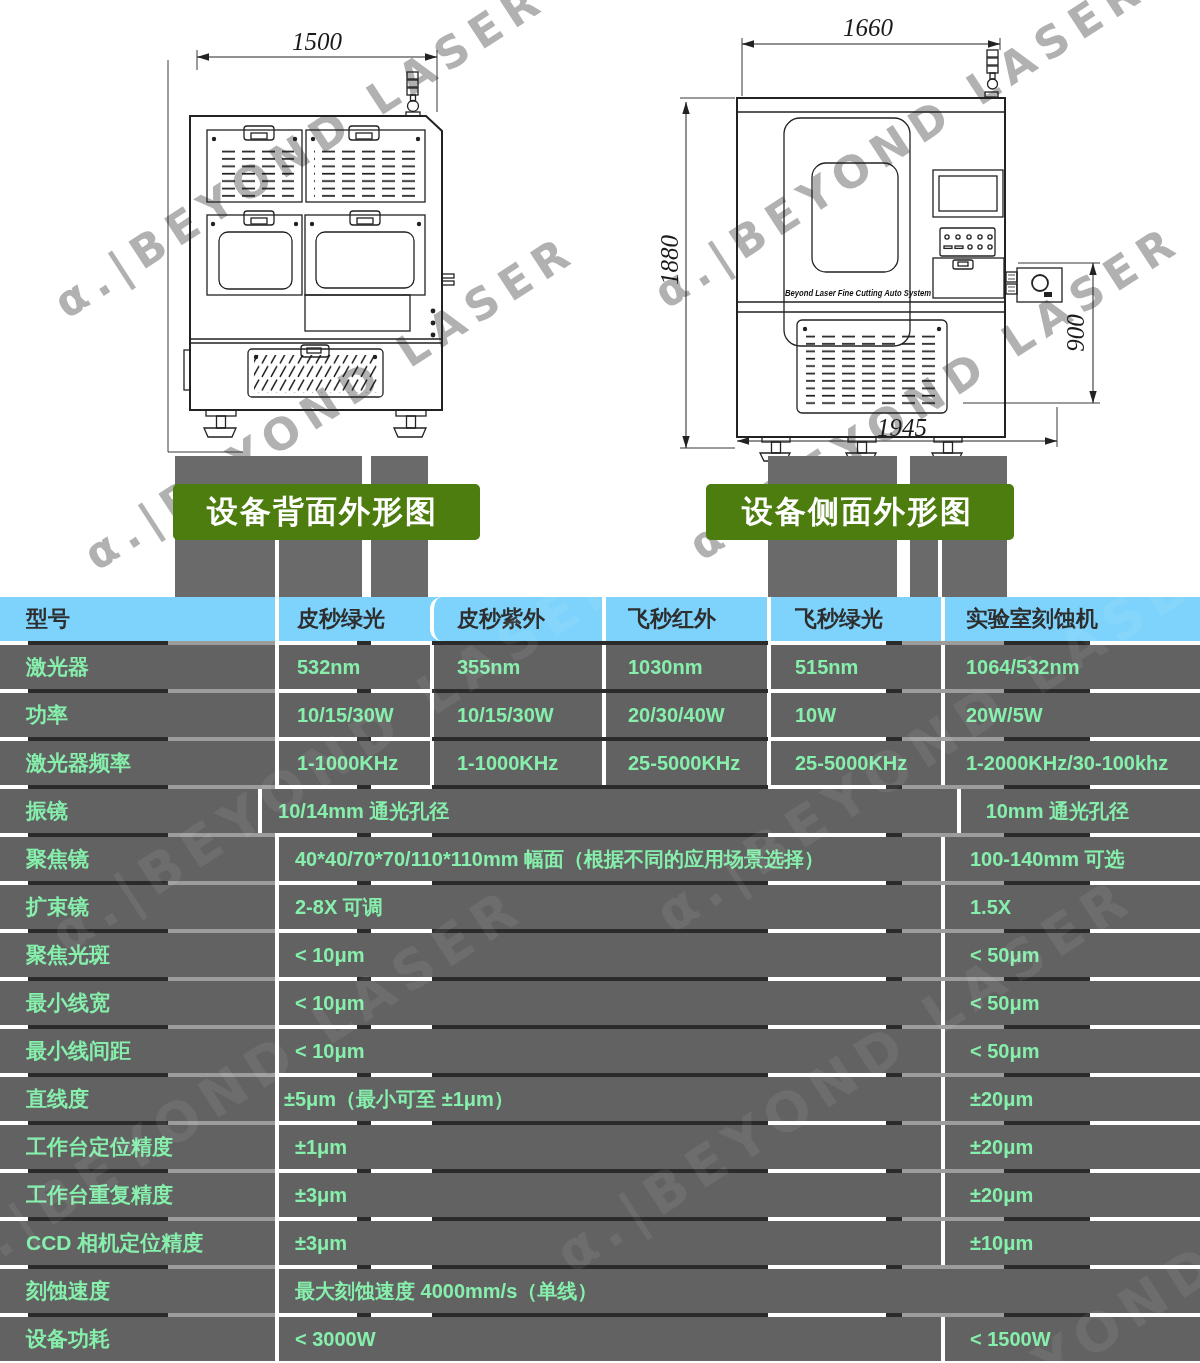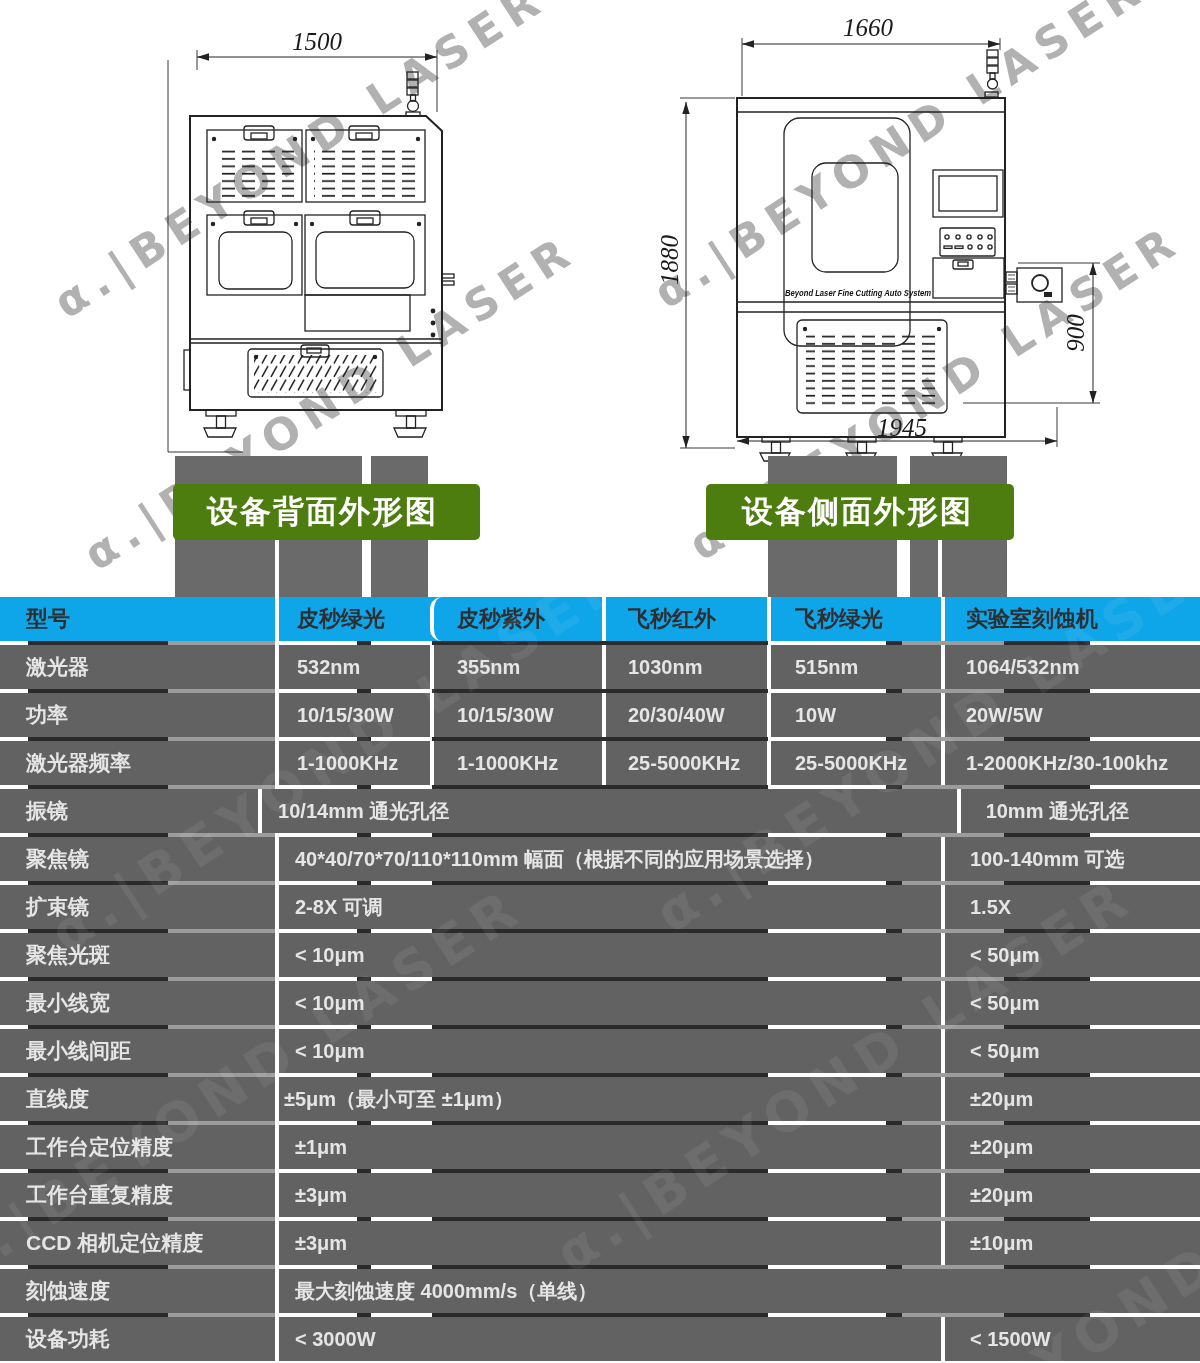--- a/index.html
+++ b/index.html
@@ -22,24 +22,24 @@
   .blk-gap{position:absolute;background:#ffffff;z-index:2;}
   
   .banner{
     position:absolute;top:484px;height:56px;background:#4d7c0f;border-radius:5px;
     color:#ffffff;font-size:31px;font-weight:bold;line-height:56px;letter-spacing:2px;
     z-index:3;
   }
   
   #spec-table{position:absolute;left:0;top:597px;width:1200px;z-index:2;}
   .t-row{display:flex;height:44px;background:#626262;}
-  .t-row.head{background:#0ea5e9;}
+  .t-row.head{background:#7dd3fc;}
   .t-cell{
     box-sizing:border-box;line-height:44px;font-size:20px;font-weight:bold;
-    color:#e5e5e5;white-space:nowrap;overflow:hidden;
+    color:#86efac;white-space:nowrap;overflow:hidden;
   }
   .t-cell.lbl{font-size:21px;}
   .t-row.head .t-cell{font-size:22px;color:#2E2E2E;}
   .t-cell + .t-cell{border-left:4px solid #ffffff;}
   .t-sep{
     height:4px;
     background:linear-gradient(90deg,
       #ffffff 0,#ffffff 28px,
       #2B2B2B 28px,#2B2B2B 168px,
       #9C9C9C 168px,#9C9C9C 275px,

